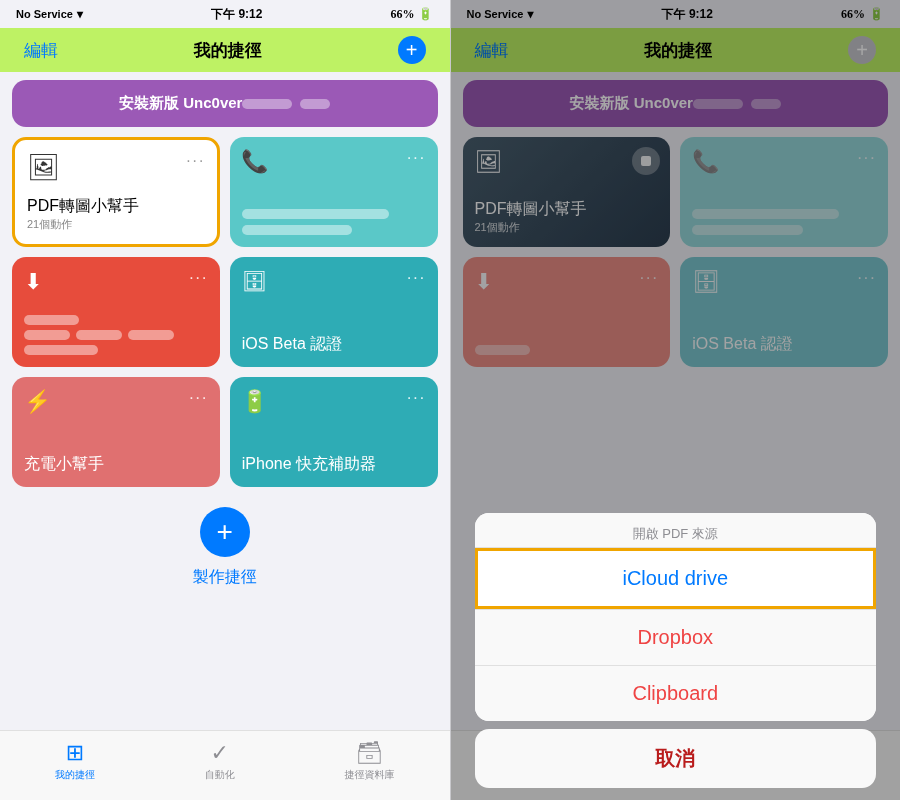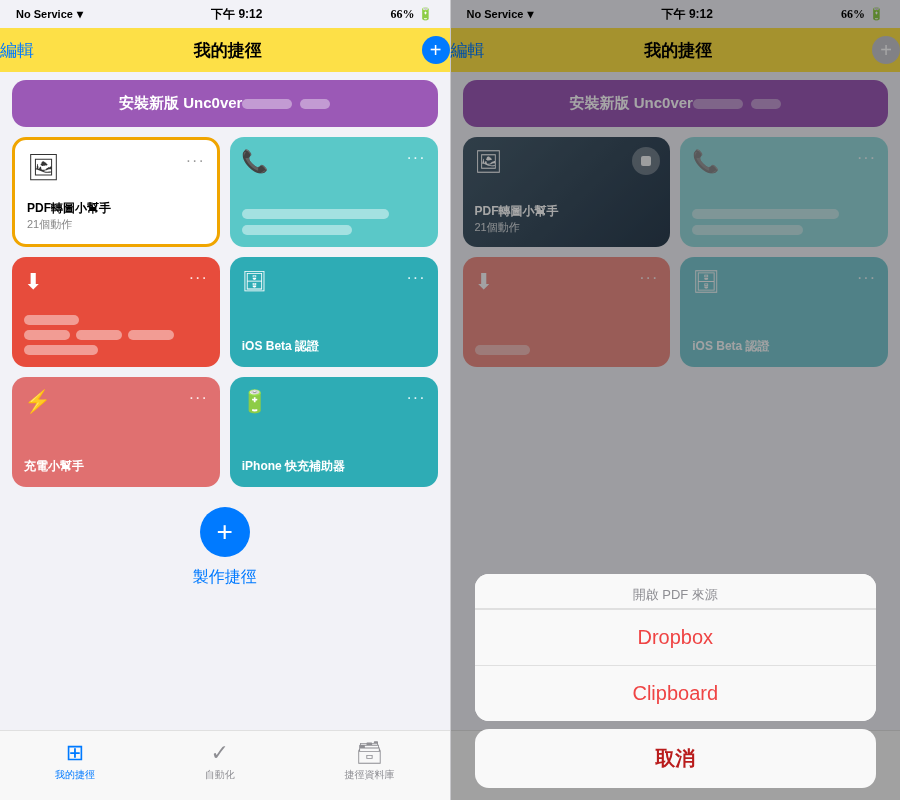--- a/index.html
+++ b/index.html
@@ -39,23 +39,23 @@
     .signal-icon { font-size: 11px; }
     .wifi-icon { font-size: 12px; }
     .battery-text { font-size: 12px; font-weight: 600; }
     .battery-icon { font-size: 12px; }
 
     
     .nav-bar {
       display: flex;
       justify-content: space-between;
       align-items: center;
-      padding: 0 0;
+      padding: 0 24px;
       height: 44px;
-      background: #fde047;
+      background: #bef264;
       gap: 24px;
     }
     .nav-left-btn {
       color: #007aff;
       font-size: 17px;
       font-weight: 400;
       cursor: pointer;
     }
     .nav-title {
       font-size: 17px;
@@ -134,22 +134,22 @@
     .card-icon.dark { color: #333; }
     .card-dots {
       color: rgba(255,255,255,0.85);
       font-size: 16px;
       letter-spacing: 1px;
     }
     .card-dots.dark { color: rgba(0,0,0,0.4); }
 
     .card-bottom { }
     .card-title {
-      font-size: 12px;
-      font-weight: 700;
+      font-size: 16px;
+      font-weight: 400;
       color: #fff;
       margin-top: 4px;
     }
     .card-title.dark { color: #000; }
     .card-subtitle {
       font-size: 11px;
       color: rgba(255,255,255,0.8);
     }
     .card-subtitle.dark { color: rgba(0,0,0,0.5); }
 
@@ -549,20 +549,23 @@
       <span class="tab-icon">🗃</span>
       <span class="tab-label">捷徑資料庫</span>
     </div>
   </div>
 
   <div class="action-sheet-container">
     <div class="action-sheet">
       <div class="action-sheet-title">開啟 PDF 來源</div>
       <div class="action-sheet-divider"></div>
 
+      <div class="action-sheet-item" style="border: 3px solid #f0a500; border-radius:0; background:#fff; font-size:20px; color:#007aff; padding:16px;">
+        <span>iCloud drive</span>
+      </div>
       <div class="action-sheet-divider"></div>
 
       <div class="action-sheet-item">
         <span>Dropbox</span>
       </div>
       <div class="action-sheet-divider"></div>
 
       <div class="action-sheet-item">
         <span>Clipboard</span>
       </div>

